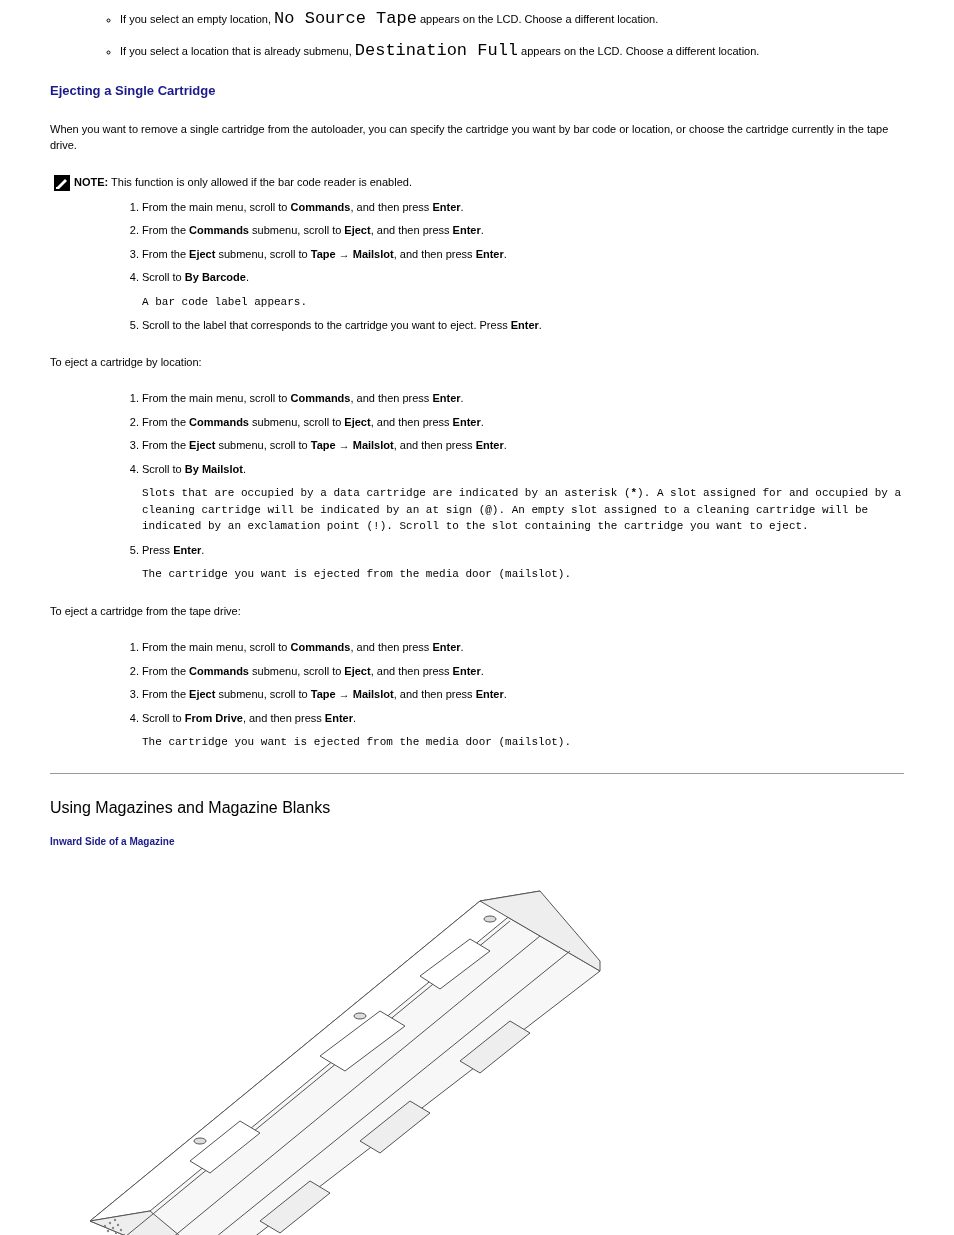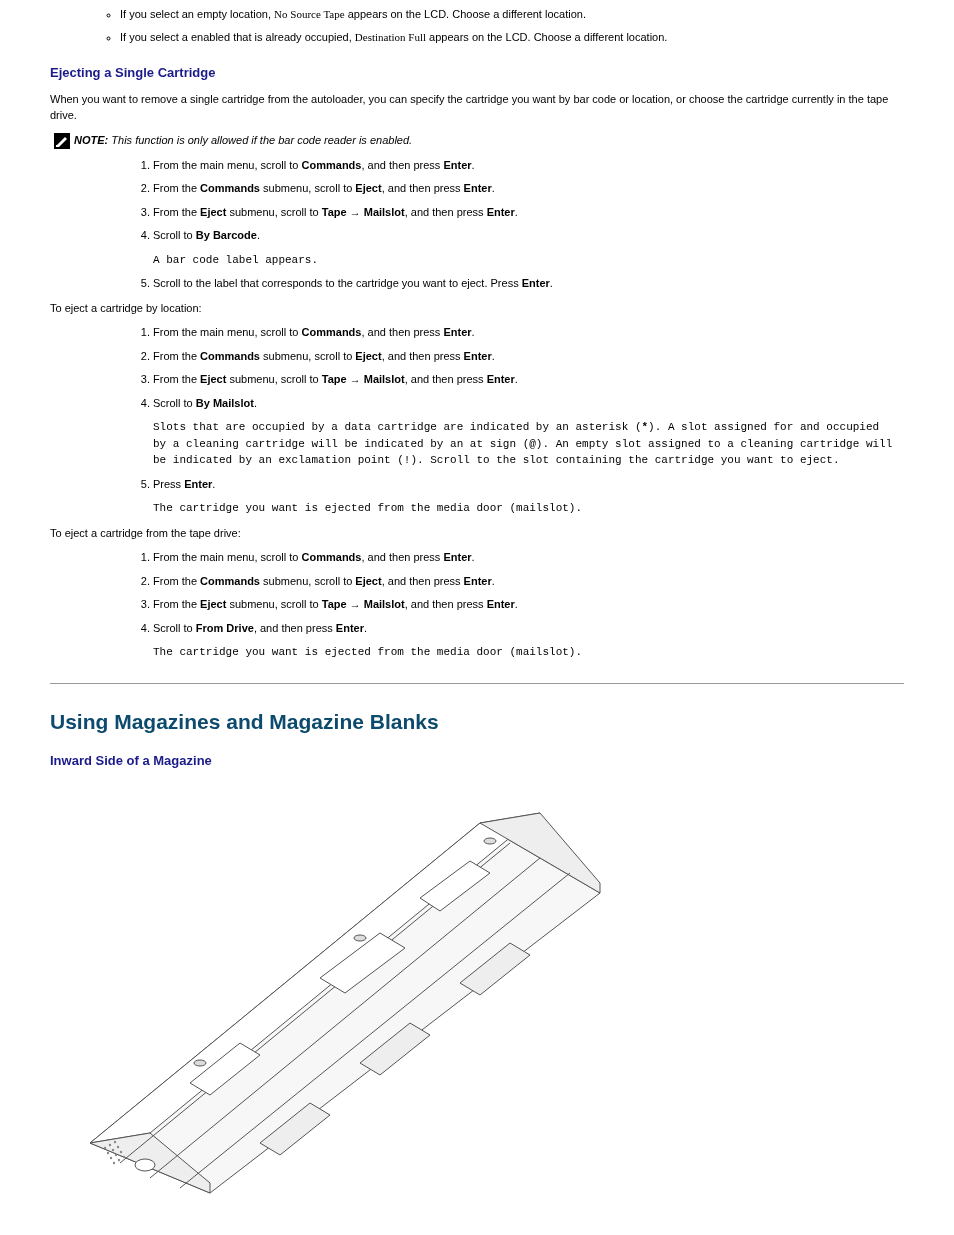--- a/index.html
+++ b/index.html
@@ -7,59 +7,58 @@
     font-size: 11px;
     color: #000;
     margin: 0;
     padding: 0 50px 40px 50px;
     line-height: 1.5;
   }
   .content {
     max-width: 860px;
   }
   h2 {
-    color: #0c4a6e;
-    font-size: 21px;
-    font-weight: bold;
+    color: #000000;
+    font-size: 16px;
+    font-weight: normal;
     margin: 22px 0 8px 0;
   }
   h3 {
     color: #1a1a8a;
     font-size: 13px;
     font-weight: bold;
     margin: 18px 0 8px 0;
   }
   h4 {
     color: #1a1a8a;
-    font-size: 13px;
+    font-size: 10px;
     font-weight: bold;
     margin: 14px 0 8px 0;
   }
-  p { margin: 8px 0; }
+  p { margin: 20px 0; }
   ul.sub {
     list-style-type: circle;
     padding-left: 70px;
     margin: 4px 0;
   }
   ul.sub li { margin: 6px 0; }
   ol {
     padding-left: 92px;
     margin: 8px 0;
   }
-  ol li { margin: 7px 11px; }
+  ol li { margin: 7px 0; }
   ol li p.after { margin: 8px 0 0 0; font-family: Liberation Mono, monospace; }
   code, .mono {
-    font-family: Liberation Serif, serif;
-    font-size: 11px;
+    font-family: Liberation Mono, monospace;
+    font-size: 17px;
   }
   .note-row {
     display: flex;
     align-items: flex-end;
     margin: 8px 0 8px 4px;
-    font-style: italic;
   }
   .note-icon {
     width: 16px; height: 16px;
     flex: 0 0 16px;
     margin-right: 4px;
     margin-top: 1px;
   }
   .note-icon svg { display:block; }
   hr {
     border: none;
@@ -75,21 +74,21 @@
 </head>
 <body>
 
 <div class="content">
 
   <ul class="sub">
     <li>
       <span>If you select an empty location, </span><span class="mono">No Source Tape</span><span> appears on the LCD. Choose a different location.</span>
     </li>
     <li>
-      <span>If you select a enabled that is already occupied, </span><span class="mono">Destination Full</span><span> appears on the LCD. Choose a different location.</span>
+      <span>If you select a location that is already submenu, </span><span class="mono">Destination Full</span><span> appears on the LCD. Choose a different location.</span>
     </li>
   </ul>
 
   <h3>Ejecting a Single Cartridge</h3>
 
   <p>When you want to remove a single cartridge from the autoloader, you can specify the cartridge you want by bar code or location, or choose the cartridge currently in the tape drive.</p>
 
 
   <div class="note-row">
     <span class="note-icon">

